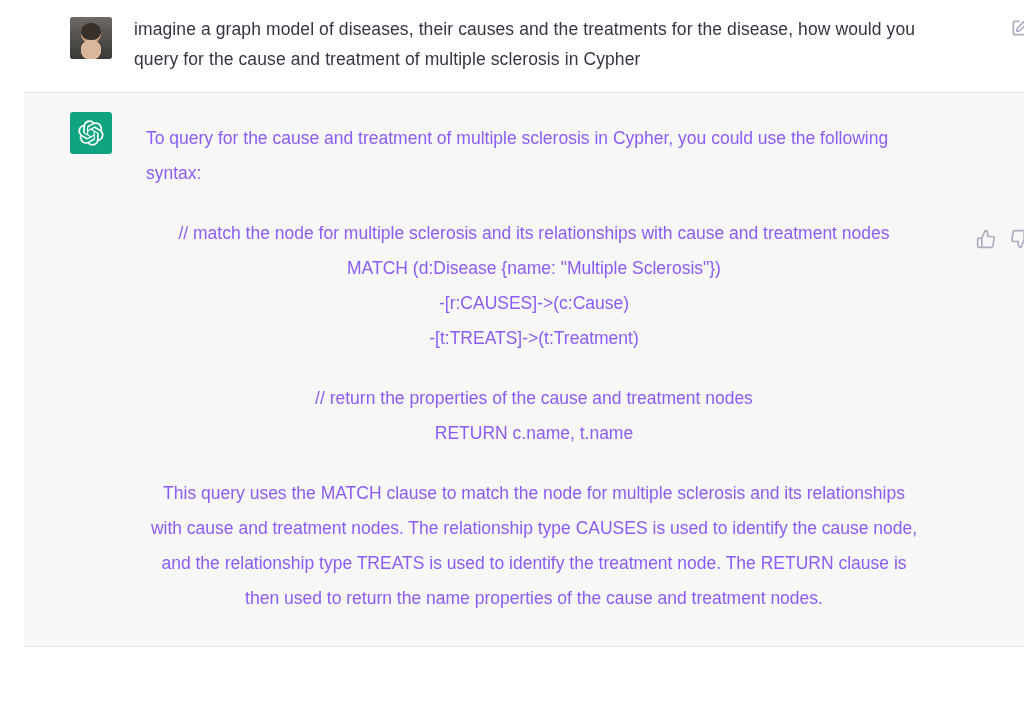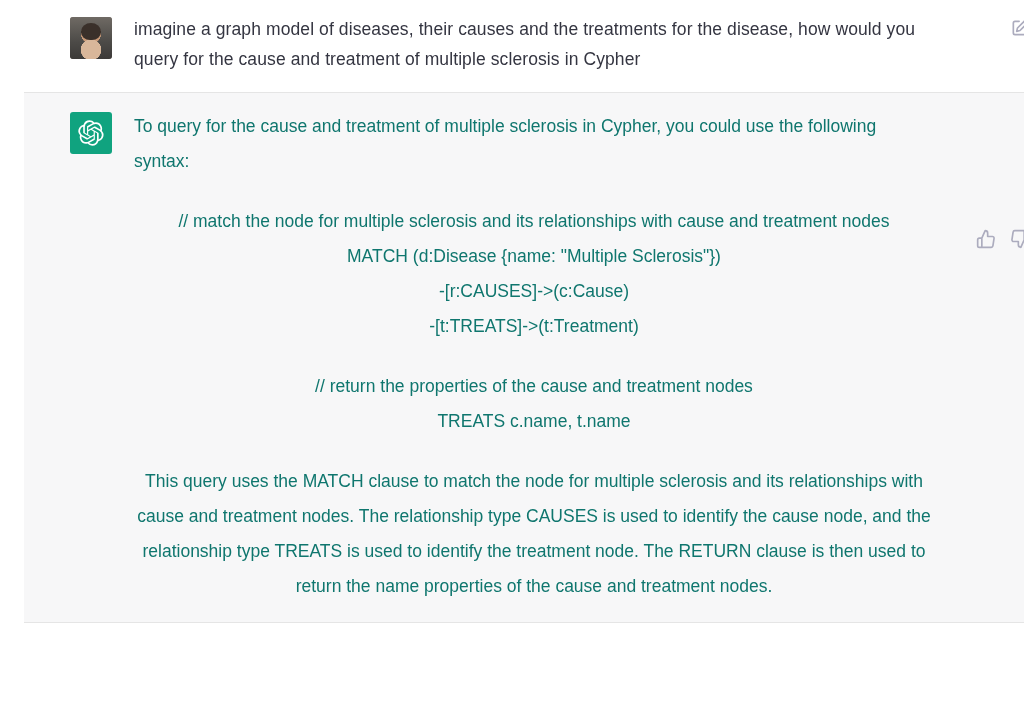--- a/index.html
+++ b/index.html
@@ -90,23 +90,23 @@
     font-size: 17.5px;
     line-height: 30px;
     color: #343541;
     white-space: pre-wrap;
     word-wrap: break-word;
     letter-spacing: 0.1px;
   }
   .msg-para {
     font-size: 17.5px;
     line-height: 35px;
-    color: #0f766e;
+    color: #8b5cf6;
     white-space: pre-wrap;
-    margin: 0;
+    margin: 12px;
   }
   .msg-para + .msg-para {
     margin-top: 25px;
     text-align: center;
   }
   .actions-col {
     position: absolute;
     right: 18px;
     top: 16px;
     display: flex;
@@ -158,21 +158,21 @@
         </svg>
       </div>
     </div>
     <div class="content-col">
       <p class="msg-para">To query for the cause and treatment of multiple sclerosis in Cypher, you could use the following syntax:</p>
       <p class="msg-para">// match the node for multiple sclerosis and its relationships with cause and treatment nodes
 MATCH (d:Disease {name: "Multiple Sclerosis"})
 -[r:CAUSES]-&gt;(c:Cause)
 -[t:TREATS]-&gt;(t:Treatment)</p>
       <p class="msg-para">// return the properties of the cause and treatment nodes
-TREATS c.name, t.name</p>
+RETURN c.name, t.name</p>
       <p class="msg-para">This query uses the MATCH clause to match the node for multiple sclerosis and its relationships with cause and treatment nodes. The relationship type CAUSES is used to identify the cause node, and the relationship type TREATS is used to identify the treatment node. The RETURN clause is then used to return the name properties of the cause and treatment nodes.</p>
     </div>
     <div class="actions-col actions-assistant">
       <span class="icon-btn">
         <svg viewBox="0 0 24 24" width="20" height="20" fill="none" stroke="currentColor" stroke-width="2" stroke-linecap="round" stroke-linejoin="round">
           <path d="M14 9V5a3 3 0 0 0-3-3l-4 9v11h11.28a2 2 0 0 0 2-1.7l1.38-9a2 2 0 0 0-2-2.3zM7 22H4a2 2 0 0 1-2-2v-7a2 2 0 0 1 2-2h3"></path>
         </svg>
       </span>
       <span class="icon-btn">
         <svg viewBox="0 0 24 24" width="20" height="20" fill="none" stroke="currentColor" stroke-width="2" stroke-linecap="round" stroke-linejoin="round">

